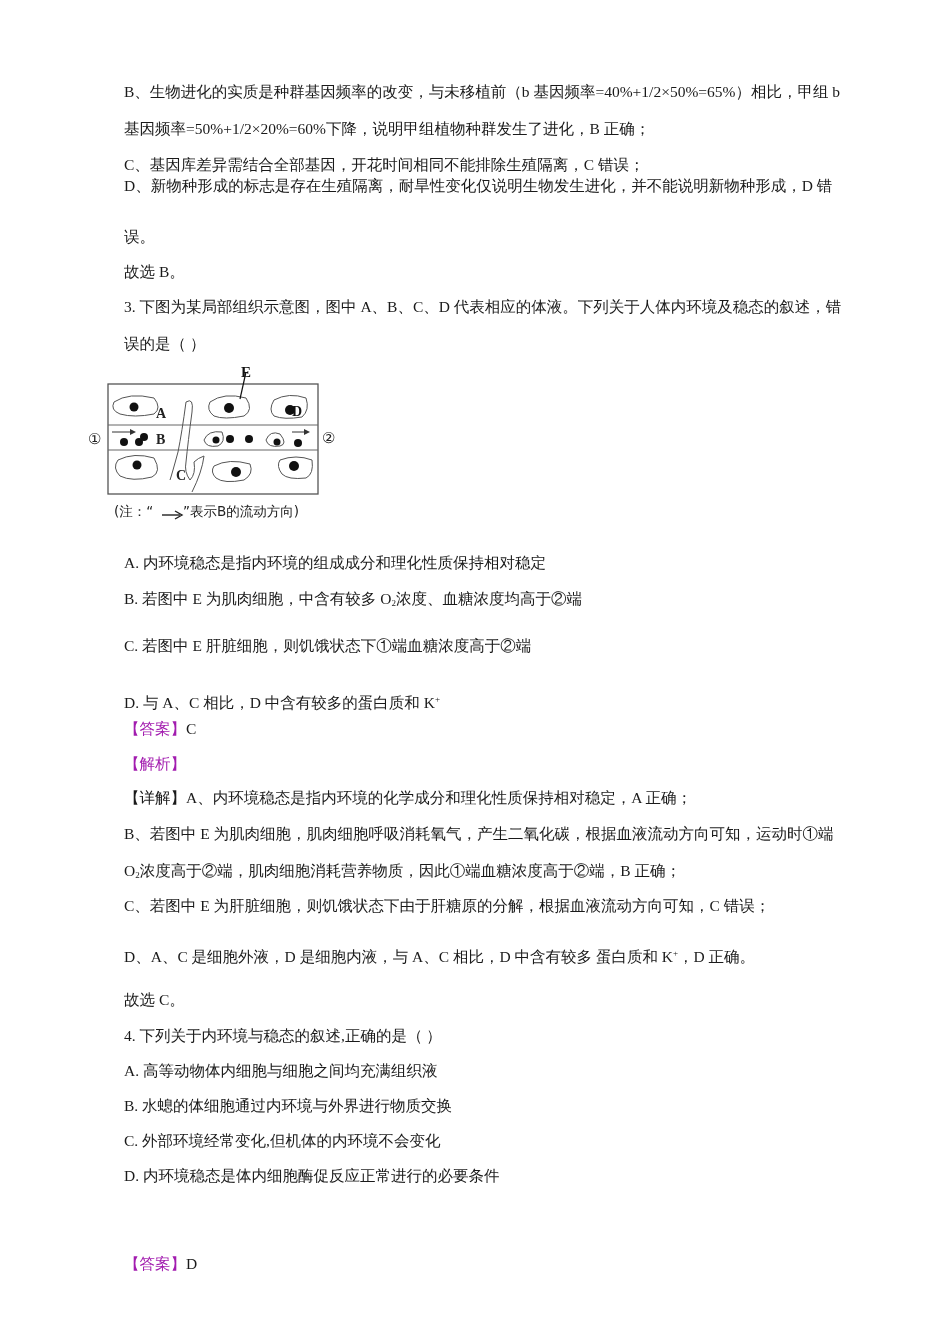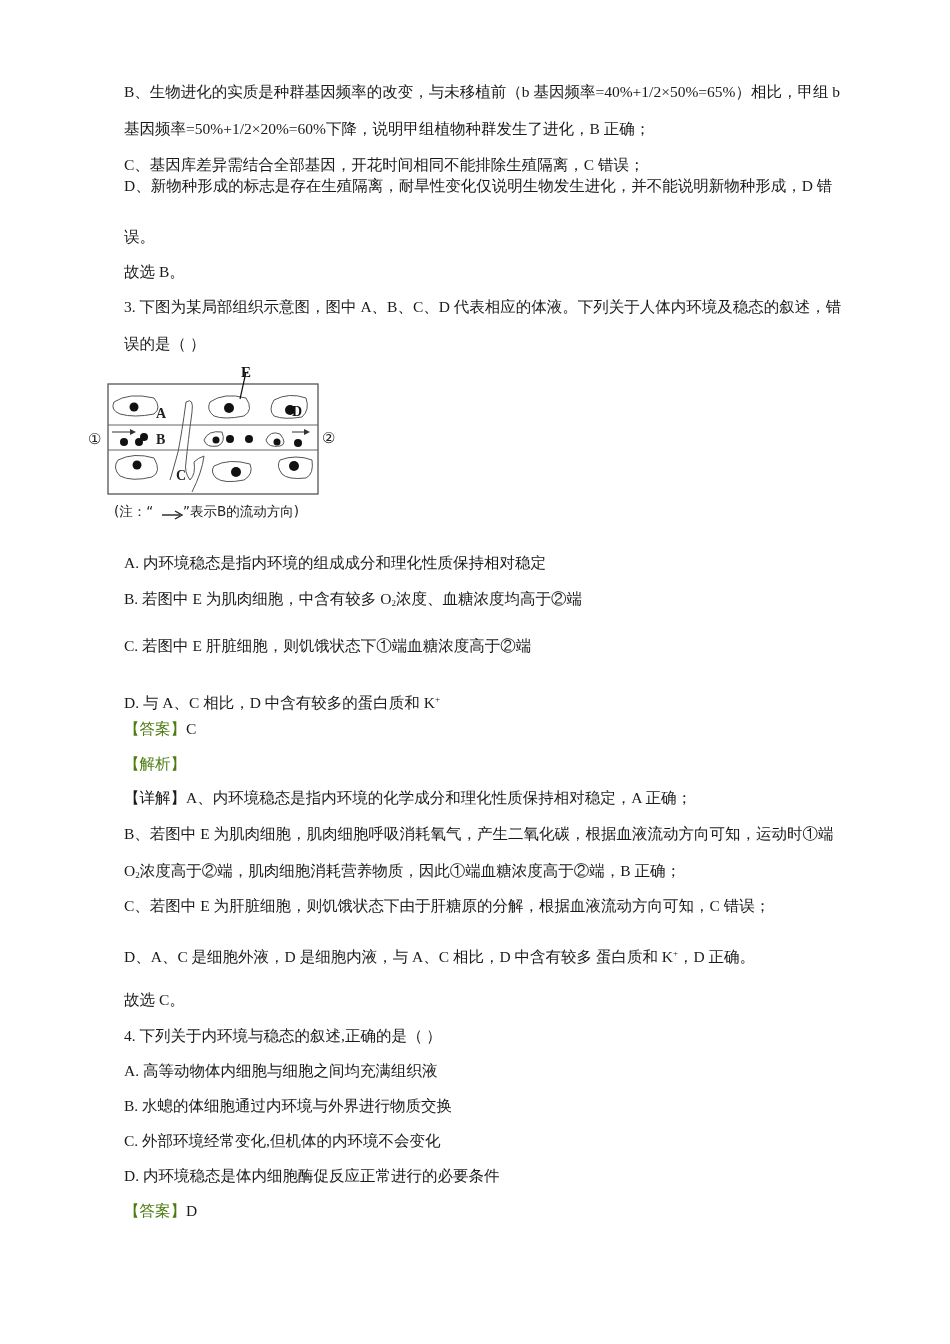--- a/index.html
+++ b/index.html
@@ -1,19 +1,19 @@
 <!DOCTYPE html>
 <html><head>
 <meta charset="utf-8">
 <style>
   html, body { margin: 0; padding: 0; background: #ffffff; }
   body { width: 950px; height: 1344px; position: relative; overflow: hidden;
          font-family: "Liberation Serif", "DejaVu Serif", serif; color: #1a1a1a; font-size: 15.5px; }
   .line { position: absolute; left: 88px; white-space: nowrap; line-height: 20px; margin-left: 36px; }
-  .blue { color: #4d7c0f; }
+  .blue { color: #a21caf; }
   sub { font-size: 9px; vertical-align: -2px; }
   sup { font-size: 9px; vertical-align: 6px; }
   .figure { position: absolute; left: 84px; top: 362px; width: 262px; height: 165px; }
 </style>
 </head>
 <body>
 
 <div class="line" style="top:82px">B、生物进化的实质是种群基因频率的改变，与未移植前（b 基因频率=40%+1/2×50%=65%）相比，甲组 b</div>
 <div class="line" style="top:119px">基因频率=50%+1/2×20%=60%下降，说明甲组植物种群发生了进化，B 正确；</div>
 <div class="line" style="top:155px">C、基因库差异需结合全部基因，开花时间相同不能排除生殖隔离，C 错误；</div>
@@ -92,13 +92,13 @@
 <div class="line" style="top:861px"><span>O</span><sub>2</sub><span>浓度高于②端，肌肉细胞消耗营养物质，因此①端血糖浓度高于②端，B 正确；</span></div>
 <div class="line" style="top:896px">C、若图中 E 为肝脏细胞，则饥饿状态下由于肝糖原的分解，根据血液流动方向可知，C 错误；</div>
 <div class="line" style="top:943px"><span>D、A、C 是细胞外液，D 是细胞内液，与 A、C 相比，D 中含有较多    蛋白质和 K</span><sup>+</sup><span>，D 正确。</span></div>
 <div class="line" style="top:990px">故选 C。</div>
 
 <div class="line" style="top:1026px">4. 下列关于内环境与稳态的叙述,正确的是（    ）</div>
 <div class="line" style="top:1061px">A. 高等动物体内细胞与细胞之间均充满组织液</div>
 <div class="line" style="top:1096px">B. 水螅的体细胞通过内环境与外界进行物质交换</div>
 <div class="line" style="top:1131px">C. 外部环境经常变化,但机体的内环境不会变化</div>
 <div class="line" style="top:1166px">D. 内环境稳态是体内细胞酶促反应正常进行的必要条件</div>
-<div class="line" style="top:1201px"><span class="blue">【答案】</span><span>D</span></div>
+<div class="line" style="top:1254px"><span class="blue">【答案】</span><span>D</span></div>
 
 </body></html>

